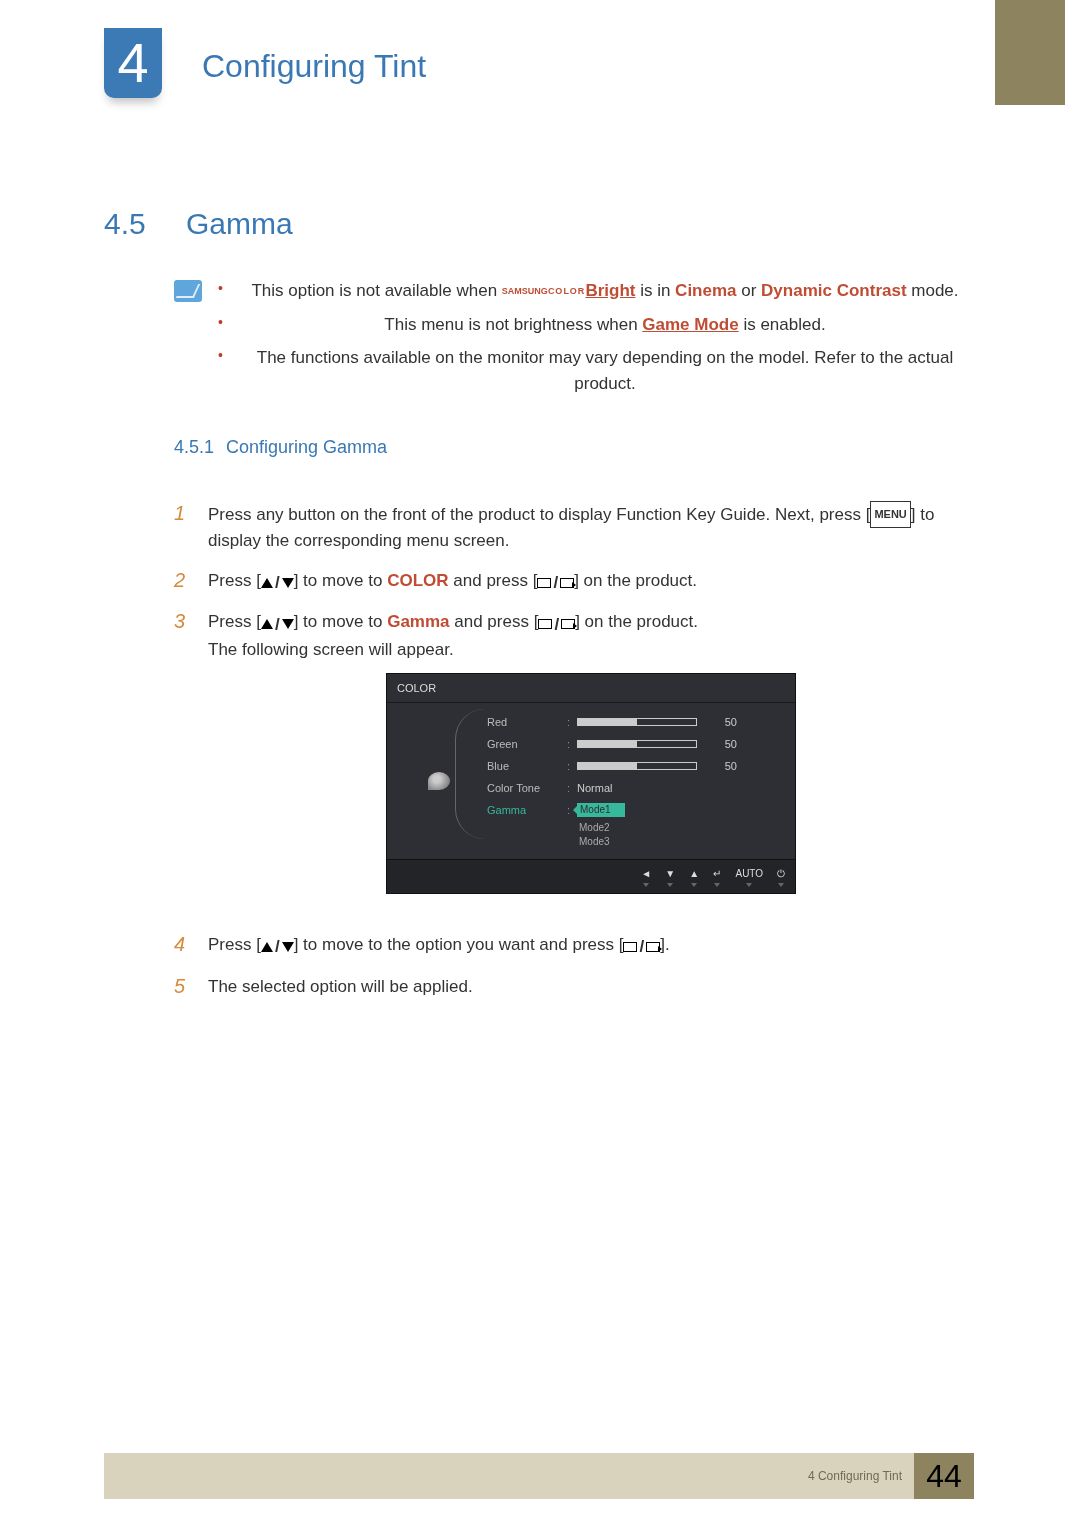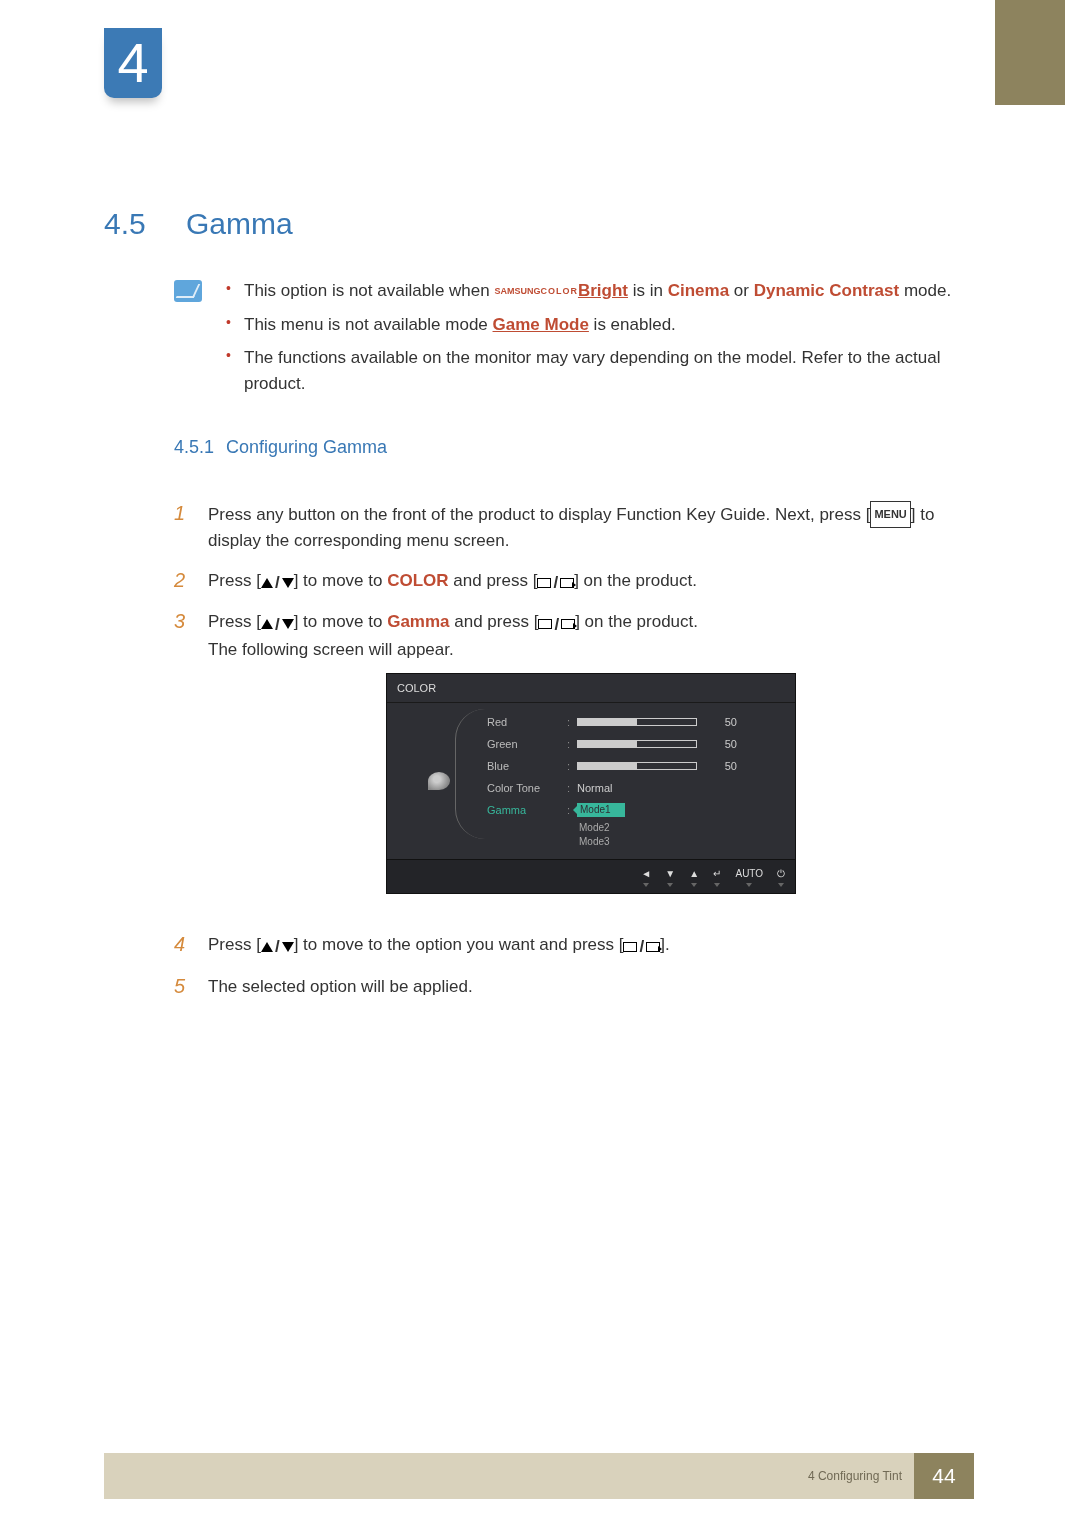--- a/index.html
+++ b/index.html
@@ -75,21 +75,22 @@
   .intro {
     margin-left: 70px;
     margin-bottom: 16px;
     color: #333;
   }
   .note-block {
     margin-left: 70px;
     margin-bottom: 30px;
     display: flex;
     align-items: flex-start;
-    gap: 24px;
+    gap: 16px;
+    text-align: center;
   }
   .note-icon {
     width: 28px;
     height: 22px;
     background: #5fa6dc;
     border-radius: 3px;
     flex-shrink: 0;
     position: relative;
     margin-top: 2px;
   }
@@ -330,51 +331,52 @@
     font-size: 12px;
     margin-right: 12px;
   }
   .footer-page {
     width: 60px;
     height: 46px;
     background: #8d835e;
     display: flex;
     align-items: center;
     justify-content: center;
-    color: #ffffff;
-    font-size: 21px;
+    color: #000000;
+    font-size: 32px;
   }
 </style>
 </head>
 <body>
 
 <div class="top-bar"></div>
 
 <div class="header">
   <div class="header-badge">
     <span>4</span>
   </div>
+  <div class="header-title">Configuring Tint</div>
 </div>
 
 <div class="content">
 
   <div class="section-row">
     <div class="section-num">4.5</div>
     <div class="section-title">Gamma</div>
   </div>
 
 
   <div class="note-block">
     <div class="note-icon"></div>
     <ul class="note-list">
       <li>
         <span>This option is not available when </span><span class="magic-sup">SAMSUNG</span><br style="display:none"><span class="emph-link"><span class="magic-sup" style="letter-spacing:1px;">COLOR</span><span>Bright</span></span><span> is in </span><span class="emph">Cinema</span><span> or </span><span class="emph">Dynamic Contrast</span><span> mode.</span>
       </li>
       <li>
-        <span>This menu is not available mode </span><span class="emph-link">Game Mode</span><span> is enabled.</span>
+        <span>This menu is not brightness when </span><span class="emph-link">Game Mode</span><span> is enabled.</span>
       </li>
       <li>The functions available on the monitor may vary depending on the model. Refer to the actual product.</li>
     </ul>
   </div>
 
   <div class="sub-row">
     <div class="sub-num">4.5.1</div>
     <div class="sub-title">Configuring Gamma</div>
   </div>
 

